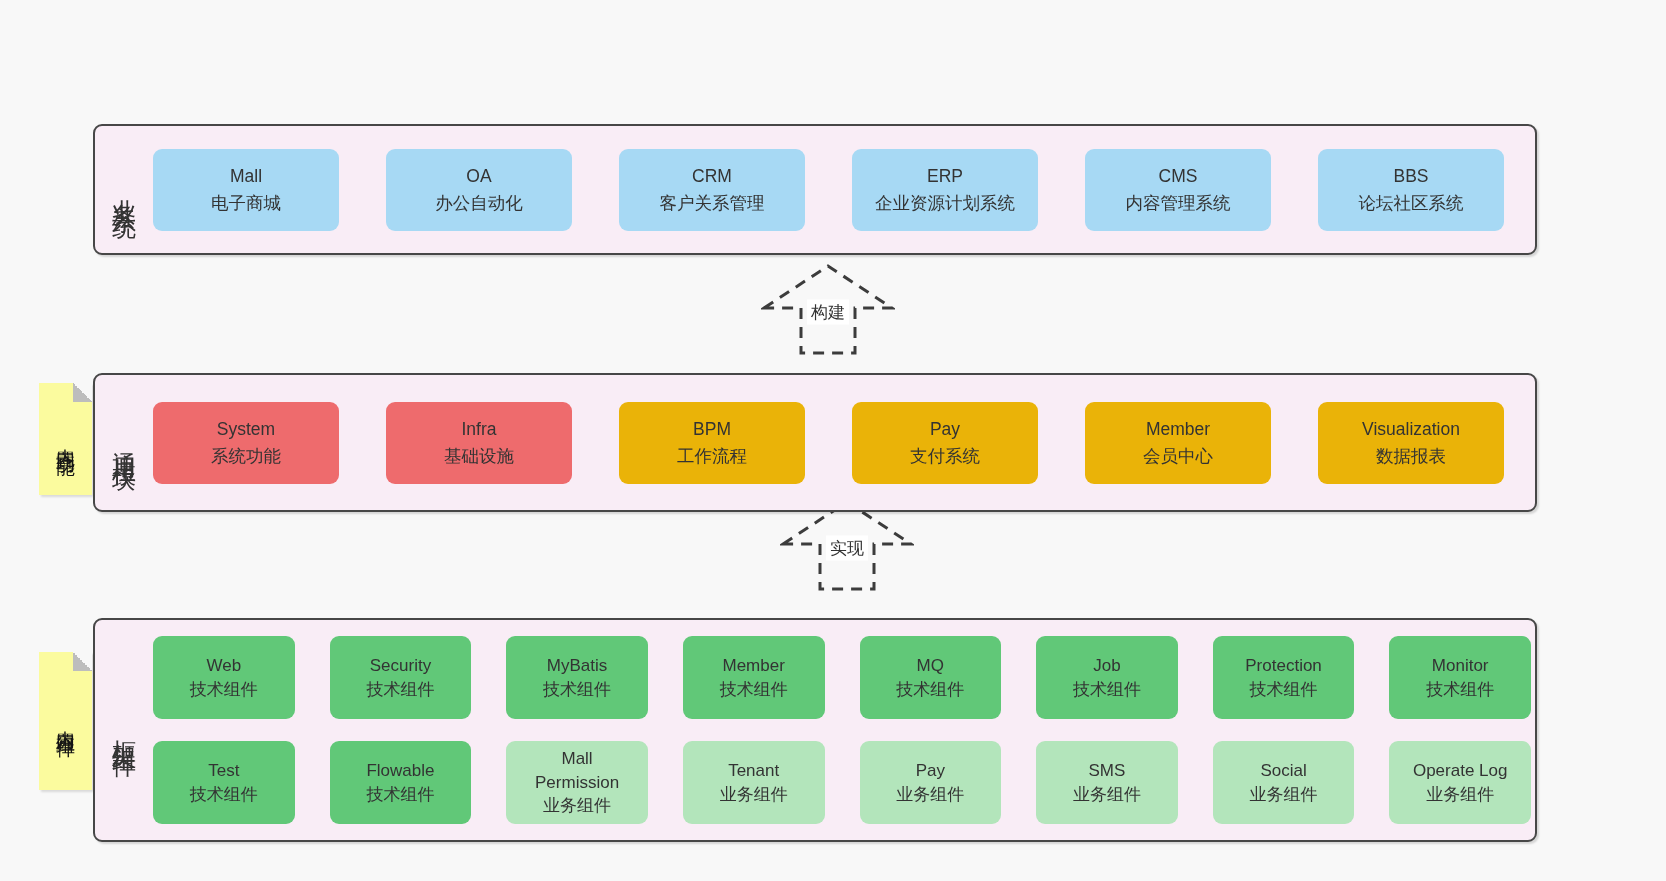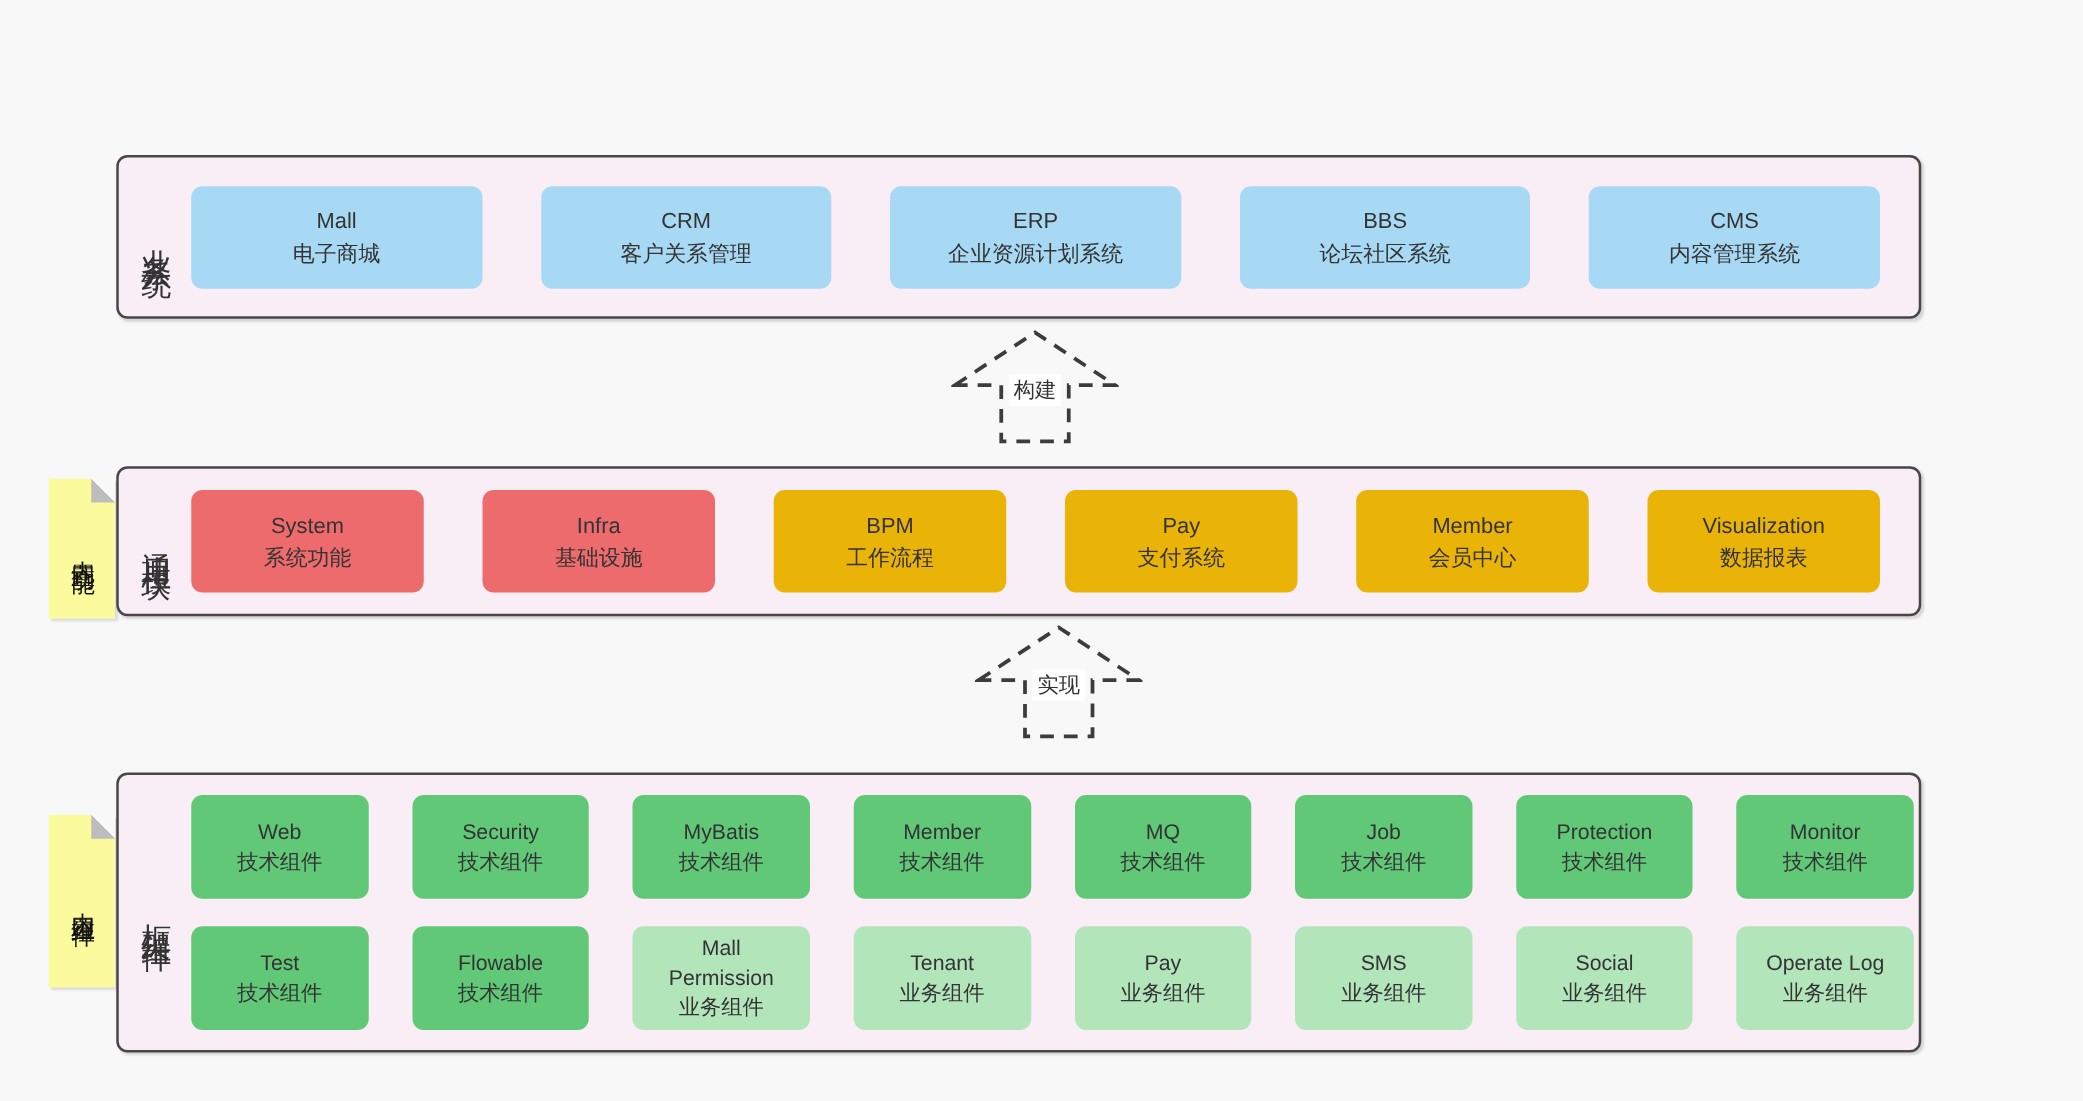--- a/index.html
+++ b/index.html
@@ -17,21 +17,21 @@
     left:93px;
     width:1444px;
     background:#f9edf6;
     border:2px solid #474747;
     border-radius:9px;
     display:flex;
     box-shadow:2px 2px 2px rgba(0,0,0,0.14);
     z-index:2;
   }
   #layer-business   { top:124px; height:131px; }
-  #layer-modules    { top:373px; height:120px; }
+  #layer-modules    { top:373px; height:139px; }
   #layer-components { top:618px; height:224px; }
 
   .layer-label {
     width:58px;
     display:flex;
     align-items:center;
     justify-content:center;
     writing-mode:vertical-rl;
     text-orientation:upright;
     font-size:24px;
@@ -129,34 +129,38 @@
 <body>
 
 <section class="layer" id="layer-business">
   <div class="layer-label">业务系统</div>
   <div class="boxes-row">
     <div class="bx blue">
       <span class="en">Mall</span>
       <span class="zh">电子商城</span>
     </div>
     <div class="bx blue">
+      <span class="en">OA</span>
+      <span class="zh">办公自动化</span>
+    </div>
+    <div class="bx blue">
       <span class="en">CRM</span>
       <span class="zh">客户关系管理</span>
     </div>
     <div class="bx blue">
       <span class="en">ERP</span>
       <span class="zh">企业资源计划系统</span>
     </div>
     <div class="bx blue">
+      <span class="en">CMS</span>
+      <span class="zh">内容管理系统</span>
+    </div>
+    <div class="bx blue">
       <span class="en">BBS</span>
       <span class="zh">论坛社区系统</span>
-    </div>
-    <div class="bx blue">
-      <span class="en">CMS</span>
-      <span class="zh">内容管理系统</span>
     </div>
   </div>
 </section>
 
 <div class="arrow" id="arrow-build">
   <svg viewBox="0 0 134 93">
     <polygon points="3,45 67,3 131,45 94,45 94,90 40,90 40,45"></polygon>
   </svg>
   <div class="arrow-label">构建</div>
 </div>

